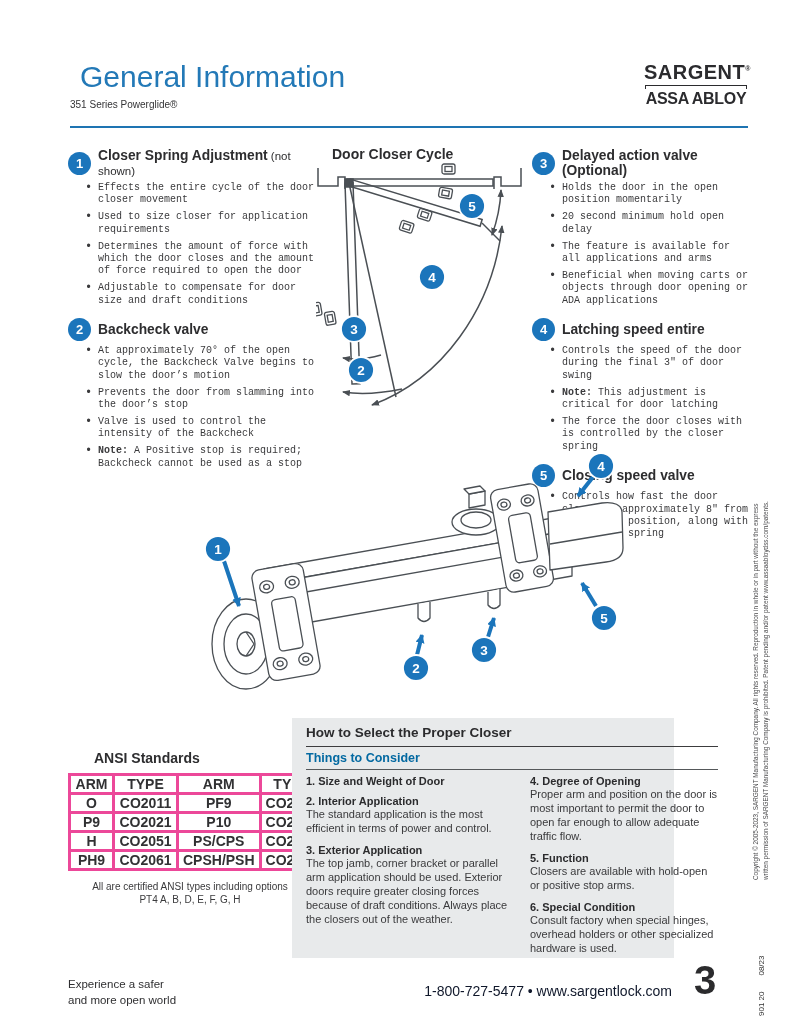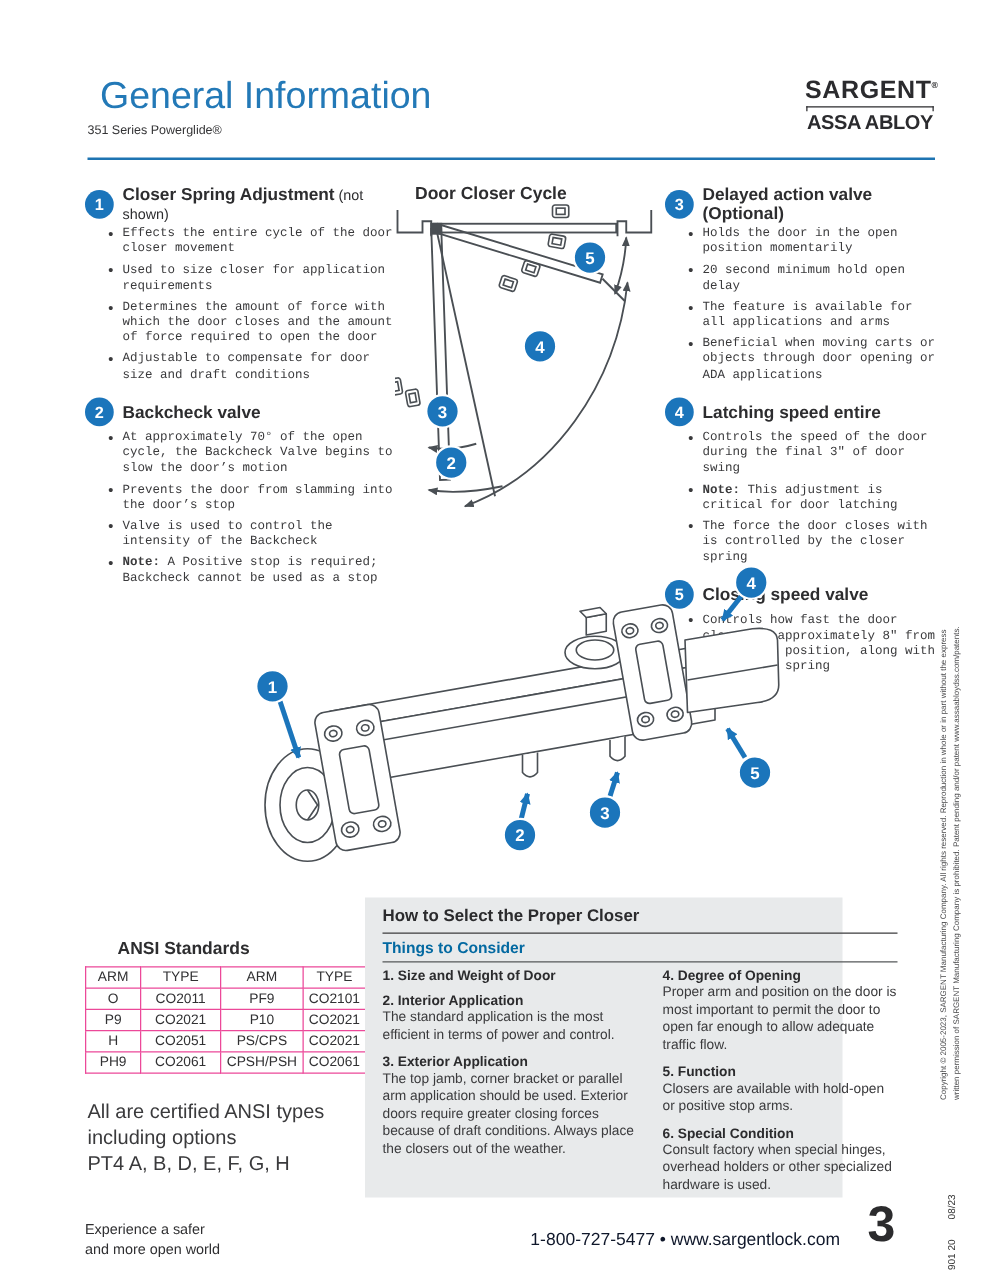--- a/index.html
+++ b/index.html
@@ -29,25 +29,25 @@
   .f-suffix{font-weight:normal;font-size:11.5px;color:#2d2d2f;}
   .f-bullets{margin:0 0 0 7px;padding-left:23px;list-style:none;}
   .f-bullets li{position:relative;font-size:10px;line-height:1.24;color:#3a3a3c;margin-bottom:4.5px;font-family:Liberation Mono, monospace;}
   .f-bullets li::before{content:"\2022";position:absolute;left:-13px;top:-1px;font-size:12px;color:#3a3a3c;}
   .diagram-title{position:absolute;left:332px;top:146px;font-size:14px;font-weight:bold;color:#2d2d2f;}
   #cycle-svg{position:absolute;left:316px;top:162px;}
   #drawing-svg{position:absolute;left:172px;top:448px;}
   
   .ansi-heading{position:absolute;left:68px;top:750px;font-size:14px;font-weight:bold;color:#2d2d2f;margin-left:26px;}
   .ansi-table{position:absolute;left:68px;top:773px;border-collapse:collapse;}
-  .ansi-table th,.ansi-table td{border:1px solid #ec4899;font-size:11px;line-height:13px;
-    padding:1.5px 4px;text-align:center;color:#313133;font-weight:normal;}
+  .ansi-table th,.ansi-table td{border:3px solid #ec4899;font-size:14px;line-height:13px;
+    padding:1.5px 4px;text-align:center;color:#313133;font-weight:bold;}
   .ansi-table th{text-align:center;}
   .ansi-table .c1{width:44px;} .ansi-table .c2{width:64px;} .ansi-table .c3{width:66px;} .ansi-table .c4{width:50px;}
-  .ansi-note{position:absolute;left:70px;top:880px;width:240px;font-size:16px;line-height:1.3;color:#3a3a3c;}
+  .ansi-note{position:absolute;left:70px;top:880px;width:240px;font-size:10px;line-height:1.3;color:#3a3a3c;text-align:center;}
   
   .selector{position:absolute;left:292px;top:718px;width:382px;height:240px;background:#e8eaeb;}
   .sel-title{position:absolute;left:14px;top:7px;font-size:13.5px;font-weight:bold;color:#2b2b2d;}
   .sel-title-rule{position:absolute;left:14px;top:28px;width:412px;height:1.4px;background:#3c3c3e;}
   .sel-sub{position:absolute;left:14px;top:33px;font-size:12.5px;font-weight:bold;color:#0369a1;}
   .sel-sub-rule{position:absolute;left:14px;top:51px;width:412px;height:1px;background:#55585a;}
   .sel-col{position:absolute;top:57px;}
   #sel-col-left{left:14px;width:208px;}
   #sel-col-right{left:238px;width:190px;}
   .sel-item{margin-bottom:8px;}

